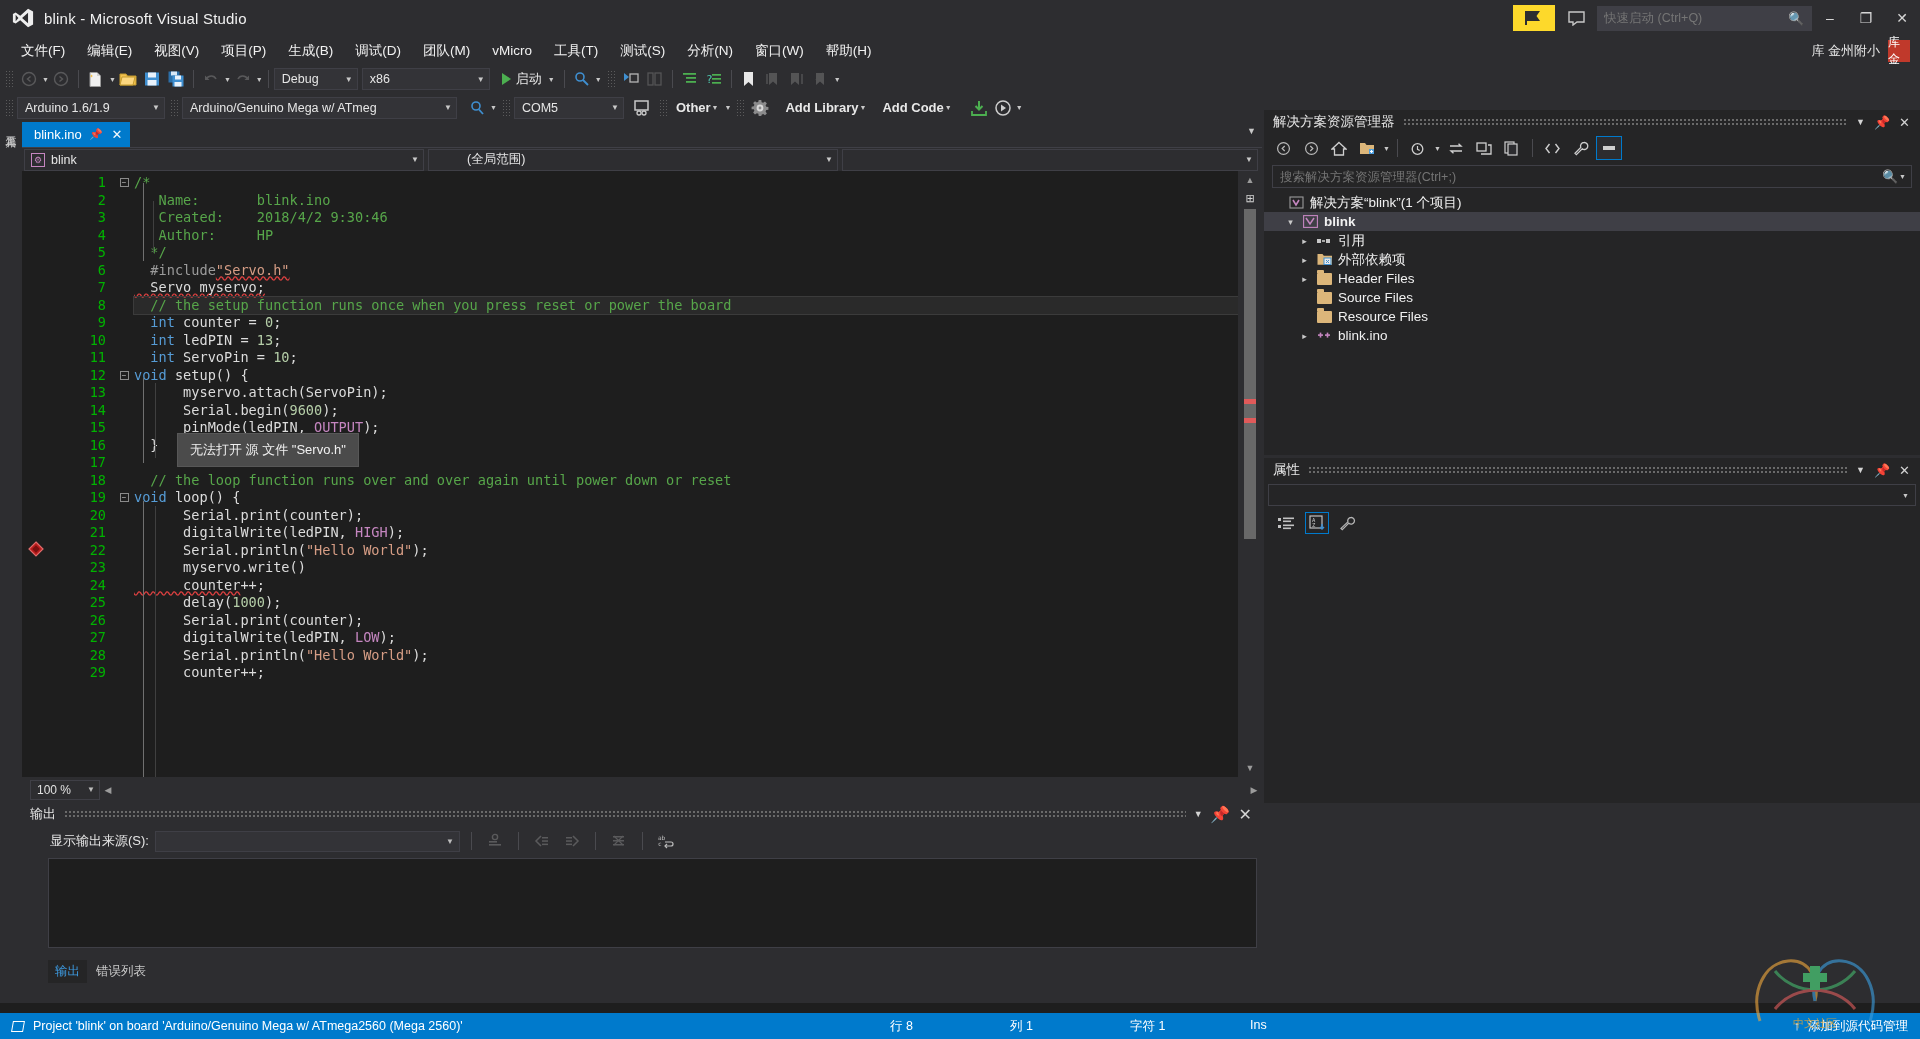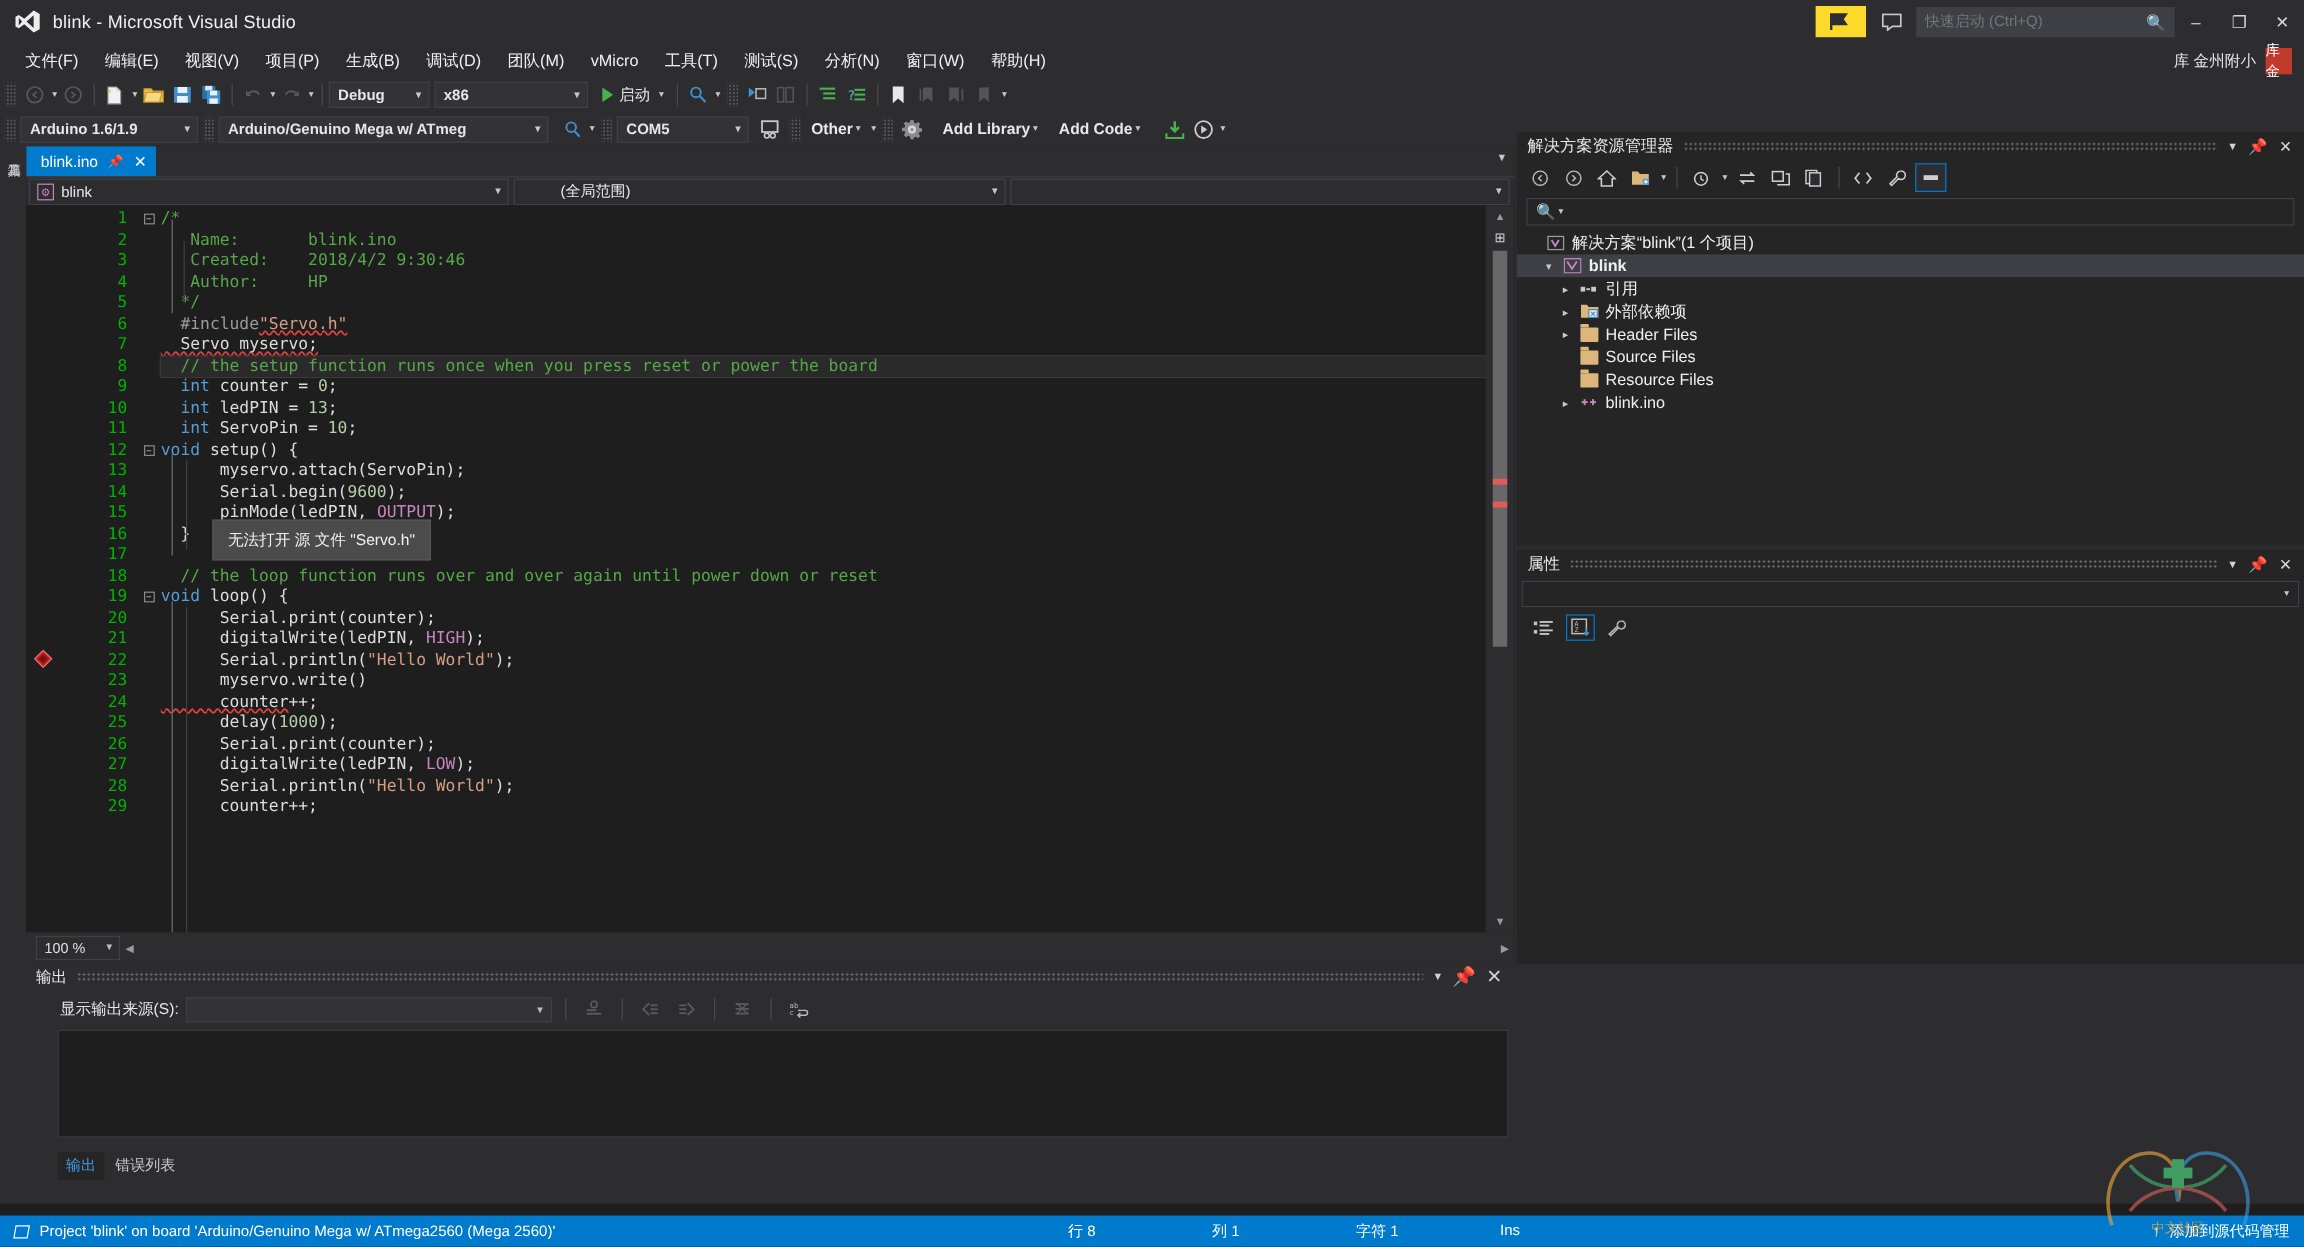--- a/index.html
+++ b/index.html
@@ -64,21 +64,21 @@
     background-image:radial-gradient(#6a6a6a 1px, transparent 1px);
     background-size:3px 3px; background-position:1px 1px; opacity:.75;}
   .tbtn{height:24px;min-width:24px;display:flex;align-items:center;justify-content:center;color:#c8c8c8;padding:0 3px;}
   .tbtn.dis{opacity:.4;}
   .caretmini{font-size:7px;color:#c8c8c8;margin-left:1px;}
   .sep{width:1px;height:18px;background:#4a4a4f;margin:0 5px;}
   .combo{
     height:22px;background:#333337;border:1px solid #3f3f46;color:#e6e6e6;
     font-size:12.5px;display:flex;align-items:center;padding:0 4px 0 7px;position:relative;
   }
-  .combo .cv{flex:1;white-space:nowrap;overflow:hidden;font-weight:bold;}
+  .combo .cv{flex:1;white-space:nowrap;overflow:hidden;}
   .combo .cc{font-size:8px;color:#c8c8c8;margin-left:6px;}
   .runbtn{display:flex;align-items:center;height:24px;padding:0 4px;color:#e6e6e6;font-size:13px;gap:5px;}
   .tri{width:0;height:0;border-left:9px solid #4caf50;border-top:6px solid transparent;border-bottom:6px solid transparent;}
 
   
   .toolbar2{
     position:absolute;left:0;top:93px;width:1920px;height:29px;
     background:#2d2d30;display:flex;align-items:center;
   }
   .lbl-btn{font-size:13px;color:#e8e8e8;padding:0 5px;display:flex;align-items:center;height:24px;font-weight:bold;}
@@ -811,20 +811,21 @@
           </svg>
       </span>
       <span class="se-ic sel">
         <svg width="14" height="12" viewBox="0 0 14 12">
             <rect x="1" y="4" width="12" height="4" fill="#cfcfcf"></rect>
           </svg>
       </span>
     </div>
 
     <div class="se-search">
+      <input readonly="" placeholder="搜索解决方案资源管理器(Ctrl+;)" style="">
       <span style="color:#d0d0d0;font-size:13px;">🔍</span>
       <span class="caretmini">▼</span>
     </div>
 
     <div class="tree">
         <div class="trow" style="padding-left: 6px;">
           <span class="tarrow"></span>
           <span class="ticon">
             <svg width="15" height="13" viewBox="0 0 15 13">
               <rect x="1" y="1" width="13" height="11" fill="none" stroke="#9b9b9b" stroke-width="1.1"></rect>

